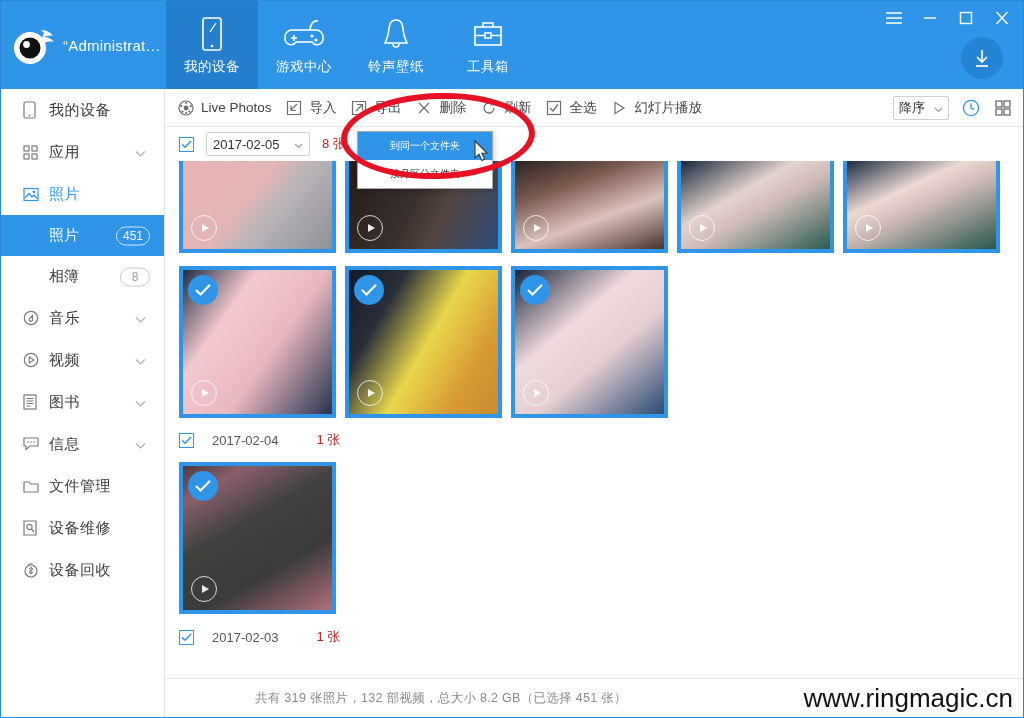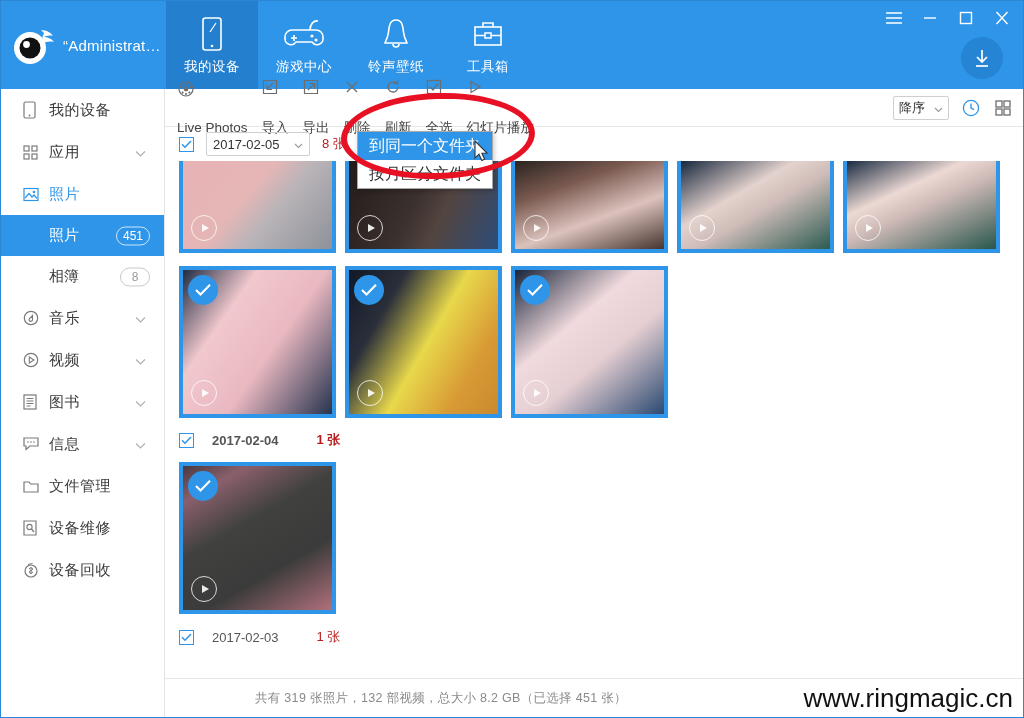--- a/index.html
+++ b/index.html
@@ -50,22 +50,22 @@
   .sb-badge{position:absolute;right:14px;top:50%;transform:translateY(-50%);
             min-width:30px;height:19px;border-radius:10px;border:1px solid #c9c9c9;
             color:#9a9a9a;font-size:12px;display:flex;align-items:center;justify-content:center;
             padding:0 6px;box-sizing:border-box;}
   .sb-sub.active .sb-badge{border-color:#cfe7fb;color:#fff;}
 
   
   .content{position:absolute;left:164px;top:88px;width:858px;height:629px;background:#fff;}
   .toolbar{position:relative;height:38px;border-bottom:1px solid #e6e6e6;display:flex;
            align-items:center;box-sizing:border-box;}
-  .tb{display:flex;gap:23px;margin-left:14px;cursor:pointer;color:#444;
-      font-size:13.5px;white-space:nowrap;flex-direction:column;}
+  .tb{display:flex;align-items:center;gap:7px;margin-left:14px;cursor:pointer;color:#444;
+      font-size:13.5px;white-space:nowrap;}
   .tb:first-child{margin-left:12px;}
   .tb .ti{width:17px;height:17px;display:flex;align-items:center;justify-content:center;color:#6d6d6d;}
   .tb-right{position:absolute;right:10px;top:0;height:38px;display:flex;align-items:center;gap:12px;}
   .sortsel{width:56px;height:24px;border:1px solid #cfcfcf;border-radius:2px;display:flex;
            align-items:center;justify-content:space-between;padding:0 5px;box-sizing:border-box;
            font-size:13px;color:#333;cursor:pointer;}
   .iconbtn{width:20px;height:20px;display:flex;align-items:center;justify-content:center;cursor:pointer;}
 
   
   .gallery{position:relative;height:552px;overflow:hidden;}
@@ -93,21 +93,21 @@
   .statusbar{position:absolute;left:164px;bottom:0;width:858px;height:39px;
              border-top:1px solid #e6e6e6;box-sizing:border-box;background:#fff;
              display:flex;align-items:center;}
   .stext{margin-left:90px;font-size:12.5px;color:#8a8a8a;letter-spacing:.3px;}
   .wmark{position:absolute;right:10px;top:50%;transform:translateY(-50%);
          font-family:Liberation Sans, sans-serif;font-size:26px;color:#111;}
 
   
   .menu{position:absolute;left:356px;top:130px;width:134px;background:#fff;
         border:1px solid #a9a9a9;box-shadow:1px 2px 5px rgba(0,0,0,.22);z-index:40;}
-  .mi{height:28px;display:flex;align-items:center;justify-content:center;font-size:16px;
+  .mi{height:28px;display:flex;align-items:center;justify-content:center;font-size:10px;
       color:#333;cursor:pointer;}
   .mi.hl{background:#2e95e8;color:#fff;}
 
   
   .cursor{position:absolute;left:473px;top:139px;z-index:60;}
 
   
   .ellipse{position:absolute;left:340px;top:92px;width:182px;height:74px;
            border:6px solid #e81123;border-radius:50%;z-index:50;pointer-events:none;
            transform:rotate(-2deg);}
@@ -540,21 +540,21 @@
             <svg width="18" height="14" viewBox="0 0 18 14">
                 <path d="M2 7 L6.5 11.5 L16 1.8" fill="none" stroke="#fff" stroke-width="2.1"></path>
               </svg>
           </span>
           <span class="play">
               <i></i>
             </span>
         </div>
       </div>
 
-      <div class="grouphdr" style="height:44px;font-weight:bold;">
+      <div class="grouphdr" style="height:44px;">
         <span class="cbx">
           <svg width="11" height="9" viewBox="0 0 11 9">
               <path d="M1 4.3 L4 7.3 L10 1" fill="none" stroke="#2e95e8" stroke-width="1.5"></path>
             </svg>
         </span>
         <span class="dateplain">2017-02-04</span>
         <span class="cnt" style="margin-left:26px;">1 张</span>
       </div>
 
       <div class="row" style="height:152px;">

